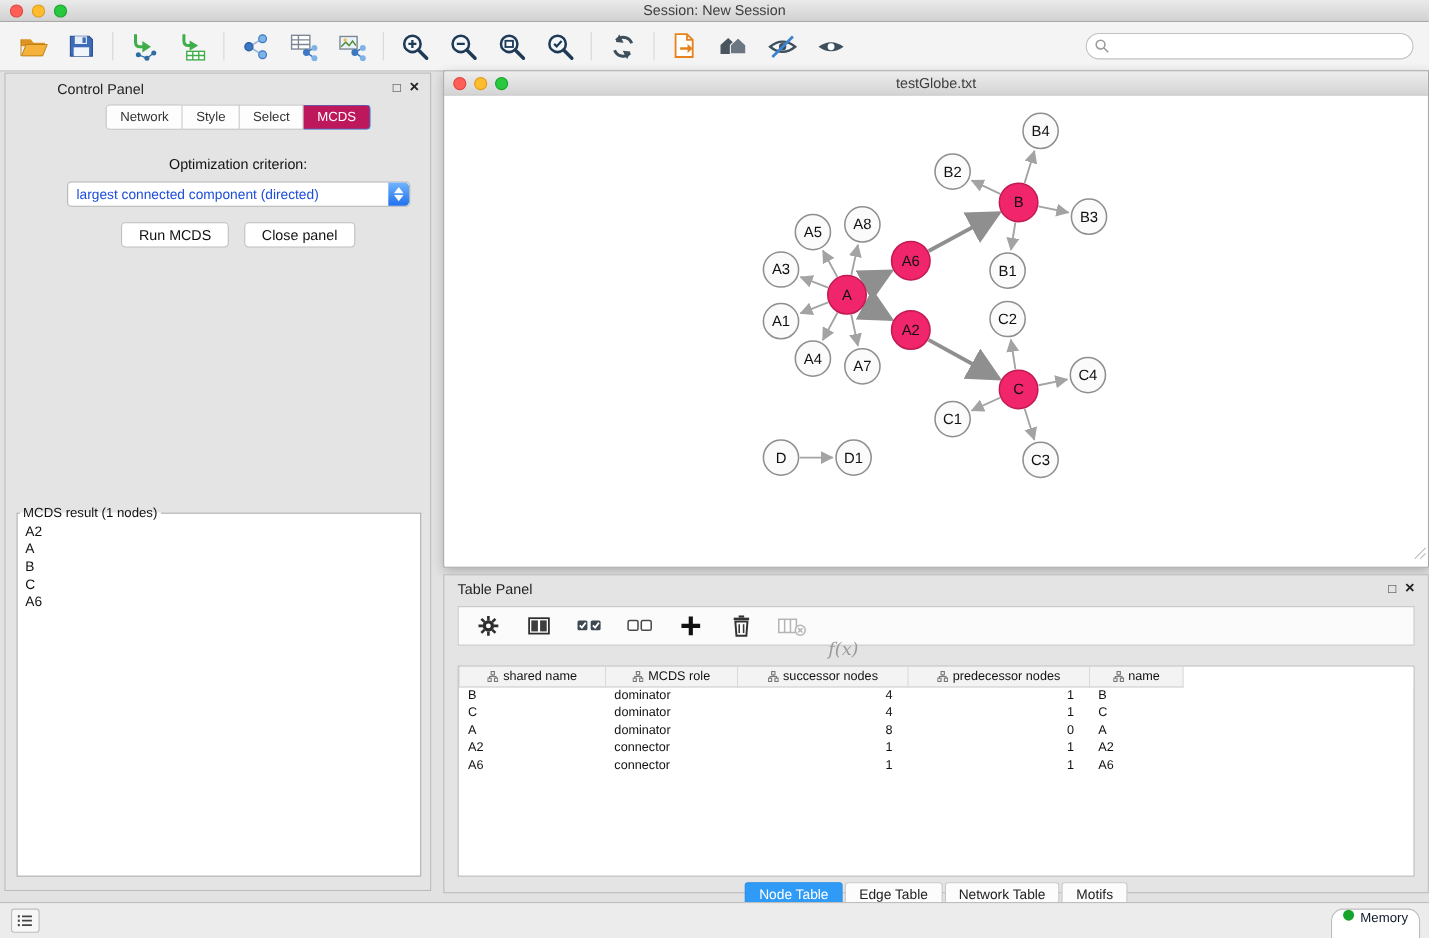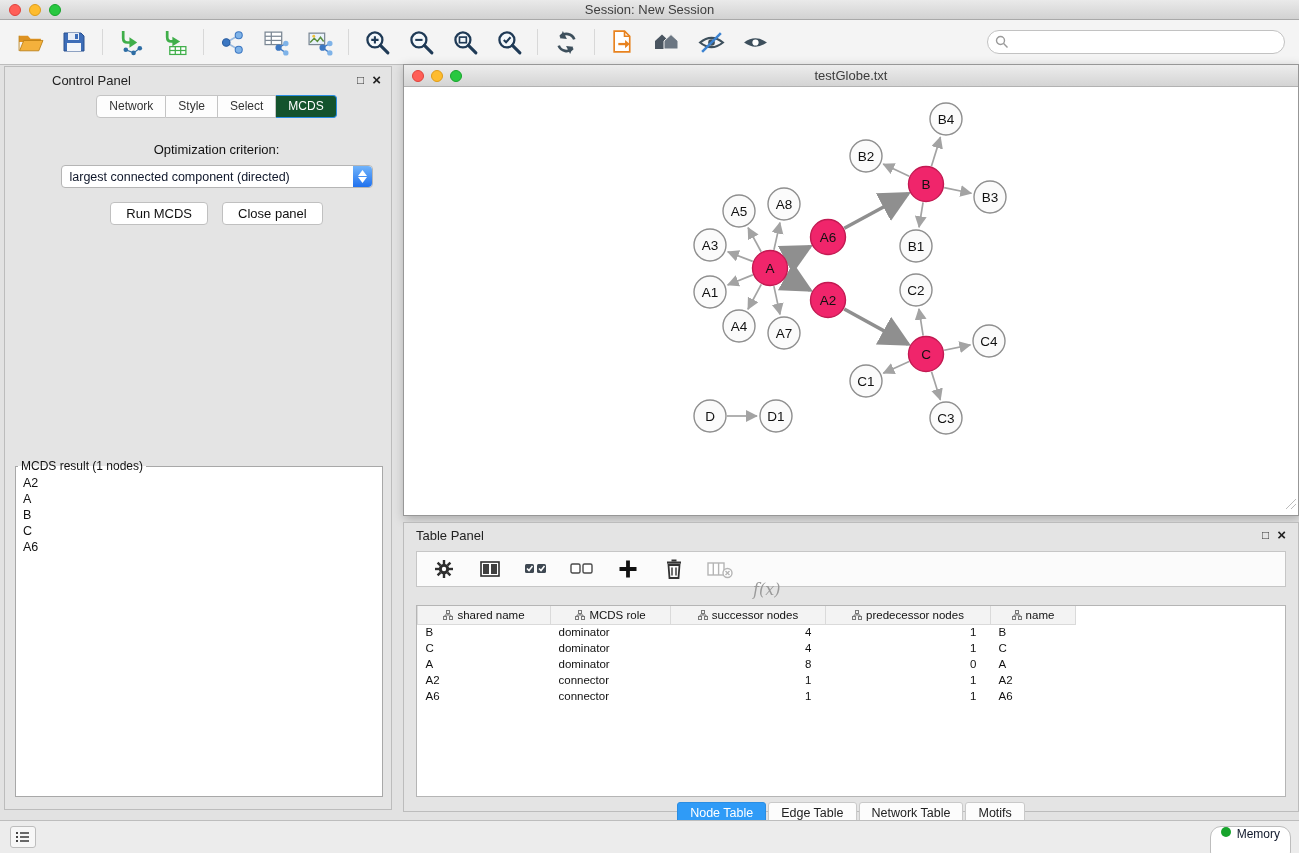--- a/index.html
+++ b/index.html
@@ -36,26 +36,26 @@
   .cp-title { font-size:13px; color:#222; }
   .panel-header-icons { margin-left:auto; display:flex; gap:8px; align-items:center; }
   .float-glyph { font-size:12px; color:#333; }
   .close-glyph { font-size:15px; font-weight:bold; color:#222; line-height:12px; }
 
   .cp-tabs { display:flex; justify-content:center; margin-top:2px; }
   .cp-tabs .tab { font-size:12px; padding:3px 12px 4px; background:#fdfdfd; color:#333;
     border:1px solid #c4c4c4; border-left:none; }
   .cp-tabs .tab:first-child { border-left:1px solid #c4c4c4; border-radius:4px 0 0 4px; }
   .cp-tabs .tab:last-child { border-radius:0 4px 4px 0; }
-  .cp-tabs .tab.active { background:#14532d; border-color:#2a8de2; color:#fff; }
+  .cp-tabs .tab.active { background:#be185d; border-color:#2a8de2; color:#fff; }
 
   .opt-label { text-align:center; font-size:13px; color:#111; margin-top:24px; }
   .dropdown { width:312px; height:23px; margin:8px auto 0; background:#fff;
     border:1px solid #b5b5b5; border-radius:4px; position:relative;
-    display:flex; align-items:center; padding-left:8px; font-size:12.5px; color:#0f172a; }
+    display:flex; align-items:center; padding-left:8px; font-size:12.5px; color:#1d4ed8; }
   .dd-stepper { position:absolute; right:0px; top:0px; bottom:0px; width:19px;
     background:linear-gradient(#71b4fb,#2071ee); border-radius:0 4px 4px 0;
     display:flex; flex-direction:column; align-items:center; justify-content:center; gap:1px; }
   .dd-stepper svg { display:block; }
 
   .cp-buttons { display:flex; justify-content:center; gap:14px; margin-top:14px; }
   .btn { background:#fff; border:1px solid #c0c0c0; border-radius:4px;
     font-size:13px; color:#111; padding:3px 15px; font-family:"Liberation Sans",sans-serif; }
 
   .result-fieldset { position:absolute; left:10px; right:8px; top:392px; bottom:12px;

